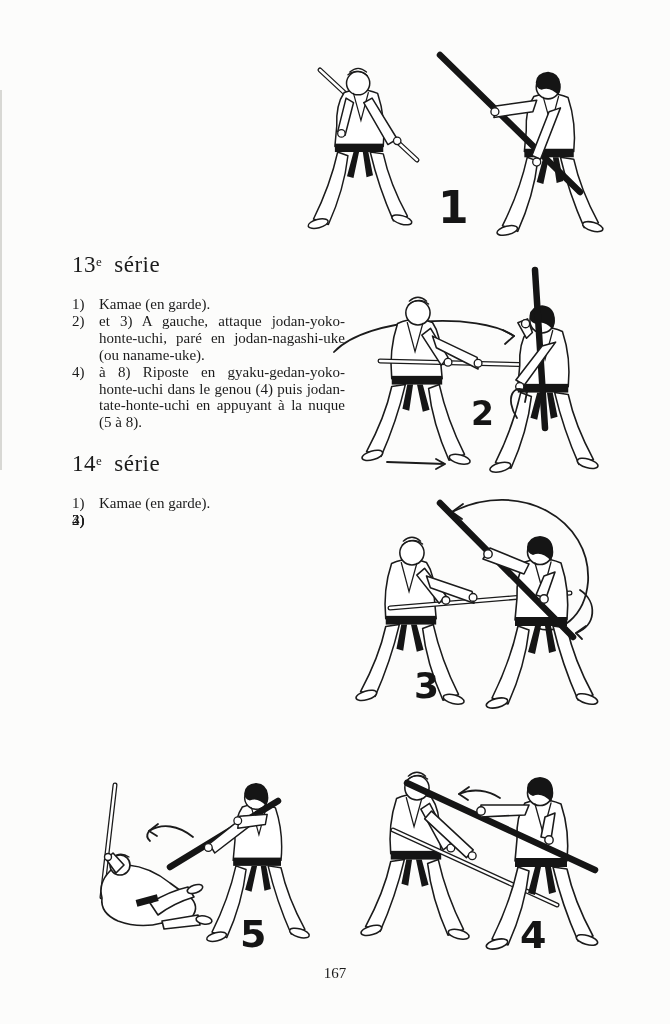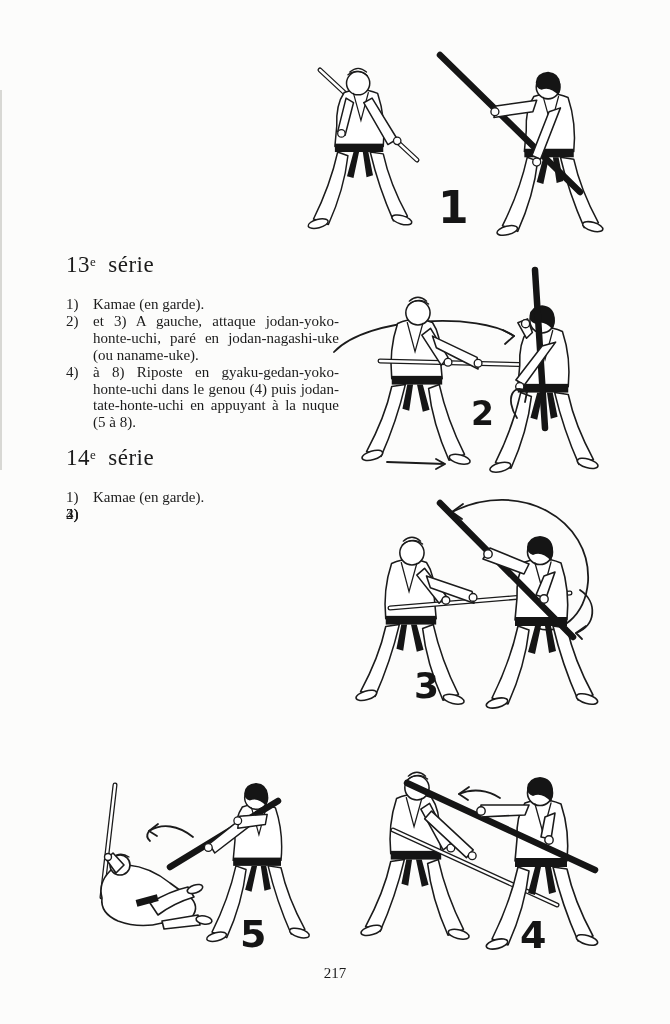--- a/index.html
+++ b/index.html
@@ -2,24 +2,24 @@
 <html><head>
 <meta charset="utf-8">
 <style>
   html,body{margin:0;padding:0;background:#e8e8e6;}
   .page{
     position:relative;width:670px;height:1024px;margin:0 auto;
     background:#fcfcfb;color:#1b1b1b;overflow:hidden;
     font-family:"Liberation Serif","DejaVu Serif",serif;
   }
   .scan-edge{position:absolute;left:0;top:90px;width:2px;height:380px;background:#d8d8d4;}
-  .text-col{position:absolute;left:66px;top:252px;width:273px;}
+  .text-col{position:absolute;left:72px;top:252px;width:273px;}
   h2.series{font-size:23px;font-weight:normal;margin:0 0 18px 0;letter-spacing:.5px;}
   h2.series .ord{font-size:13px;vertical-align:6px;letter-spacing:0;}
-  h2.series.second{margin-top:14px;}
+  h2.series.second{margin-top:20px;}
   .item{position:relative;padding-left:27px;font-size:15px;line-height:16.9px;
         text-align:justify;text-justify:inter-word;}
   .item .num{position:absolute;left:0;top:0;}
   .fig{position:absolute;overflow:visible;}
   .fig1{left:280px;top:24px;width:385px;height:225px;}
   .fig2{left:330px;top:268px;width:340px;height:214px;}
   .fig3{left:330px;top:490px;width:340px;height:242px;}
   .fig5{left:50px; top:753px;width:300px;height:214px;}
   .fig4{left:345px;top:738px;width:325px;height:232px;}
   .page-num{position:absolute;left:0;right:0;top:965px;text-align:center;font-size:15px;}
@@ -232,14 +232,14 @@
       <path class="ln" d="M-13,-148 L-61,-148 L-62,-136 L-17,-138 Z"></path>
         <circle class="hand" cx="-61" cy="-142" r="4.2"></circle>
       <path class="ln" d="M13,-140 L9,-114 L-1,-116 L3,-136 Z"></path>
         <circle class="hand" cx="7" cy="-113" r="4.2"></circle>
     </g>
     <path class="arrow" d="M155,60 C143,52 128,50 114,56"></path>
     <path class="arrow" d="M114,56 L124,49 M114,56 L123,62"></path>
     <text class="fignum" x="175" y="210" font-size="38">4</text>
   </svg>
 
-  <div class="page-num">217</div>
+  <div class="page-num">167</div>
 </div>
 
 </body></html>

